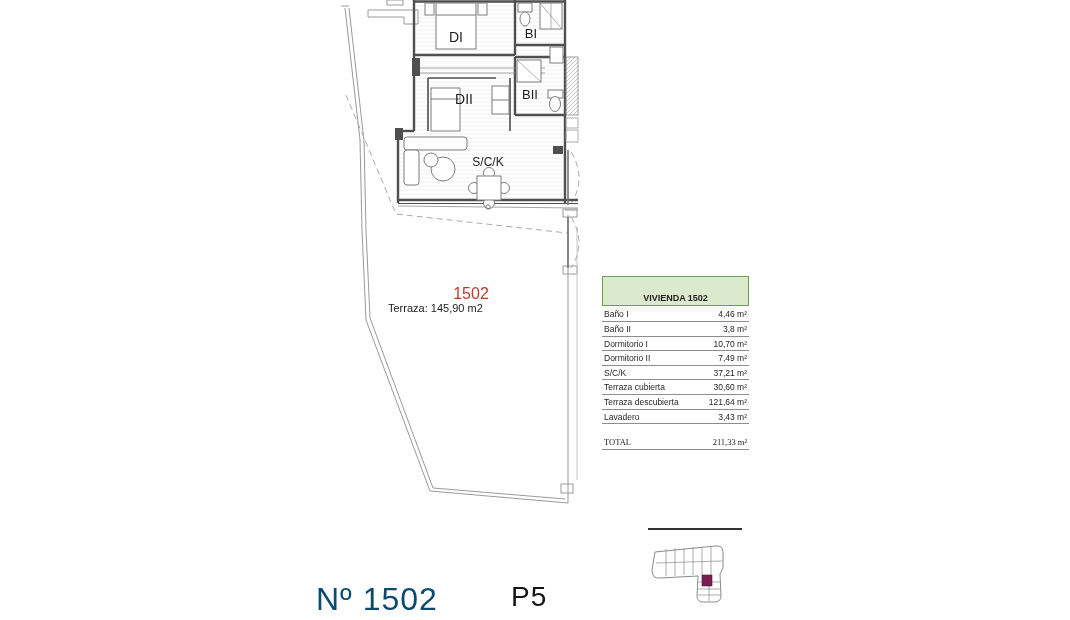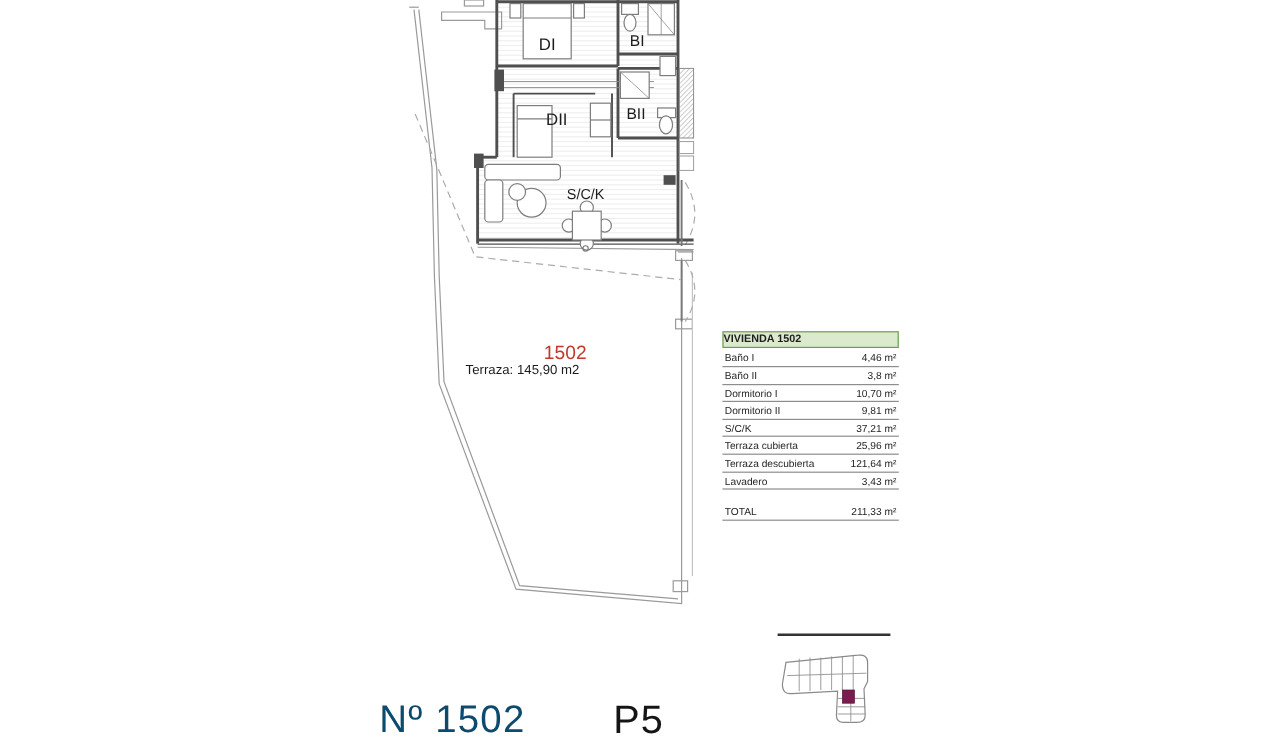--- a/index.html
+++ b/index.html
@@ -4,29 +4,29 @@
 <style>
   html,body { margin:0; padding:0; }
   body {
     width:1070px; height:620px; position:relative; overflow:hidden;
     background:#ffffff; font-family:"Liberation Sans", sans-serif; color:#1c1c1c;
   }
   svg.plan { position:absolute; left:0; top:0; }
 
   
   .area-table { position:absolute; left:602px; top:276px; width:147px; font-size:8.5px; line-height:1.25; color:#1f1f1f; }
-  .at-header { border:1.5px solid #6d9e53; background:#dbe9cd; font-weight:bold; font-size:9px; padding:0 0 1px; }
+  .at-header { border:1.5px solid #6d9e53; background:#dbe9cd; text-align:center; font-weight:bold; font-size:9px; padding:16px 0 1px; }
   .at-rows { margin-top:1px; }
   .at-row { display:flex; justify-content:space-between; align-items:flex-end; border-bottom:1px solid #8d8d8d; padding:2px 2px 1px; }
   .at-row .lbl { text-align:right; }
   .at-row .val { text-align:left; }
-  .at-total { margin-top:11px; }
+  .at-total { margin-top:11px;font-family:Liberation Serif, serif; }
 
   .footer-number { position:absolute; left:316px; top:581px; font-size:32px; letter-spacing:1px; color:#0c4a6e; }
-  .footer-floor  { position:absolute; left:511px; top:581px; font-size:33px; letter-spacing:1px; color:#151515; }
+  .footer-floor  { position:absolute; left:511px; top:581px; font-size:28px; letter-spacing:1px; color:#151515; }
 </style>
 </head>
 <body>
 
 <svg class="plan" width="1070" height="620" viewBox="0 0 1070 620">
   <defs>
     <pattern id="floor" width="4" height="4" patternUnits="userSpaceOnUse">
       <path d="M0,2 H4" stroke="#ececec" stroke-width="0.8"></path>
     </pattern>
     <pattern id="hatch" width="4" height="4" patternUnits="userSpaceOnUse">
@@ -168,29 +168,29 @@
     <div class="at-row">
       <span class="lbl">Baño II</span>
       <span class="val">3,8 m²</span>
     </div>
     <div class="at-row">
       <span class="lbl">Dormitorio I</span>
       <span class="val">10,70 m²</span>
     </div>
     <div class="at-row">
       <span class="lbl">Dormitorio II</span>
-      <span class="val">9,81 m²</span>
+      <span class="val">7,49 m²</span>
     </div>
     <div class="at-row">
       <span class="lbl">S/C/K</span>
       <span class="val">37,21 m²</span>
     </div>
     <div class="at-row">
       <span class="lbl">Terraza cubierta</span>
-      <span class="val">25,96 m²</span>
+      <span class="val">30,60 m²</span>
     </div>
     <div class="at-row">
       <span class="lbl">Terraza descubierta</span>
       <span class="val">121,64 m²</span>
     </div>
     <div class="at-row">
       <span class="lbl">Lavadero</span>
       <span class="val">3,43 m²</span>
     </div>
   </div>

